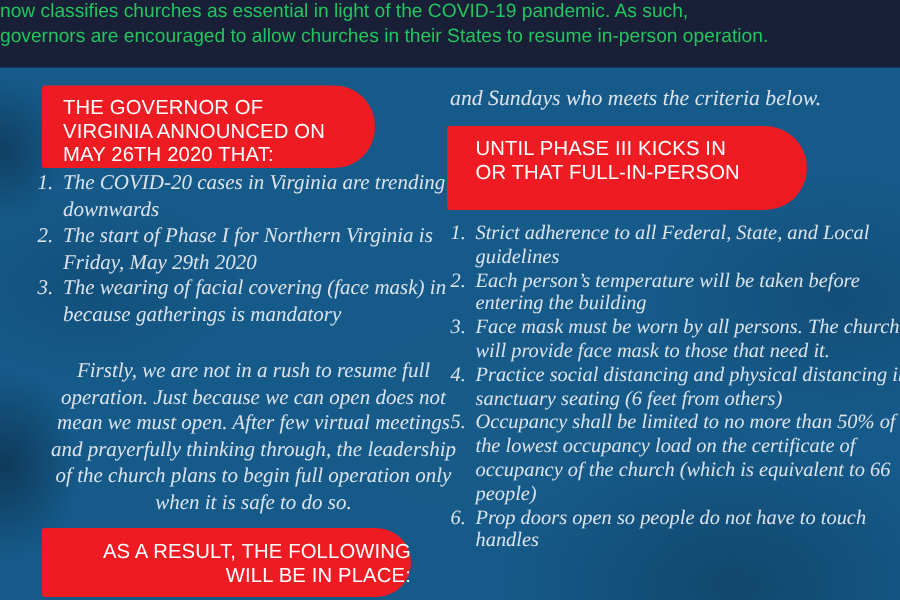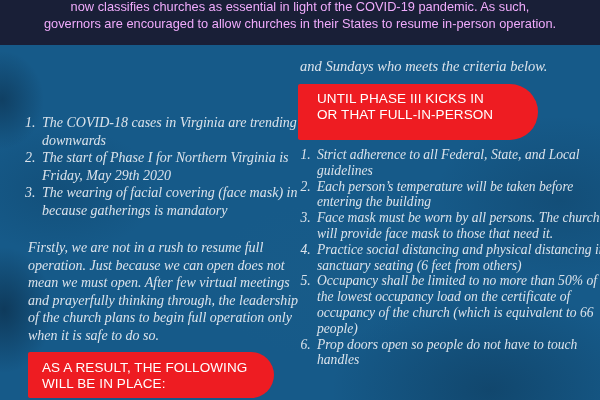--- a/index.html
+++ b/index.html
@@ -19,25 +19,25 @@
       radial-gradient(ellipse 180px 120px at 560px 200px, rgba(12,50,80,.30), transparent 70%),
       #165a89;
   }
 
   
   .top-banner {
     position: absolute;
     top: 0; left: 0;
     width: 600px; height: 45px;
     background: #191f37;
-    color: #f0abfc;
+    color: #22c55e;
     font-family: "Liberation Sans", sans-serif;
     font-size: 12.8px;
     line-height: 16.8px;
-    text-align: center;
+    text-align: left;
     padding-top: 0;
   }
   .top-banner .tb-line { white-space: nowrap; margin-top: -1px; }
   .top-banner .tb-line + .tb-line { margin-top: 0; }
 
   
   .ribbon {
     position: absolute;
     background: #ee1c22;
     color: #ffffff;
@@ -53,20 +53,21 @@
     left: 28px; top: 57px;
     width: 222px; height: 55px;
     border-radius: 2px 27px 27px 2px;
     padding: 7px 0 0 14px;
   }
   .ribbon-result {
     left: 28px; top: 352px;
     width: 246px; height: 46px;
     border-radius: 2px 23px 23px 2px;
     padding: 8px 0 0 14px;
+    text-align: right;
   }
   .ribbon-phase {
     left: 298px; top: 84px;
     width: 240px; height: 56px;
     border-radius: 2px 28px 28px 2px;
     padding: 7px 0 0 19px;
   }
 
   
   .body-text { color: #dbe3eb; font-style: italic; }
@@ -86,20 +87,21 @@
     line-height: 17.6px;
   }
 
   .paragraph {
     position: absolute;
     left: 28px; top: 239px;
     width: 282px;
     margin: 0;
     font-size: 14px;
     line-height: 17.6px;
+    text-align: center;
   }
 
   .intro-right {
     position: absolute;
     left: 300px; top: 58px;
     width: 292px;
     font-size: 14.5px;
     line-height: 17px;
   }
 
@@ -114,23 +116,28 @@
 </head>
 <body>
 
 <div class="flyer">
 
   <div class="top-banner">
     <div class="tb-line">now classifies churches as essential in light of the COVID-19 pandemic. As such,</div>
     <div class="tb-line">governors are encouraged to allow churches in their States to resume in-person operation.</div>
   </div>
 
+  <div class="ribbon ribbon-governor">
+    <span class="rl">THE GOVERNOR OF</span>
+    <span class="rl">VIRGINIA ANNOUNCED ON</span>
+    <span class="rl">MAY 26TH 2020 THAT:</span>
+  </div>
 
   <ol class="num-list list-left body-text">
-    <li>The COVID-18 cases in Virginia are trending downwards</li>
+    <li>The COVID-20 cases in Virginia are trending downwards</li>
     <li>The start of Phase I for Northern Virginia is Friday, May 29th 2020</li>
     <li>The wearing of facial covering (face mask) in because gatherings is mandatory</li>
   </ol>
 
   <p class="paragraph body-text">Firstly, we are not in a rush to resume full operation. Just because we can open does not mean we must open. After few virtual meetings and prayerfully thinking through, the leadership of the church plans to begin full operation only when it is safe to do so.</p>
 
   <div class="ribbon ribbon-result">
     <span class="rl">AS A RESULT, THE FOLLOWING</span>
     <span class="rl">WILL BE IN PLACE:</span>
   </div>

